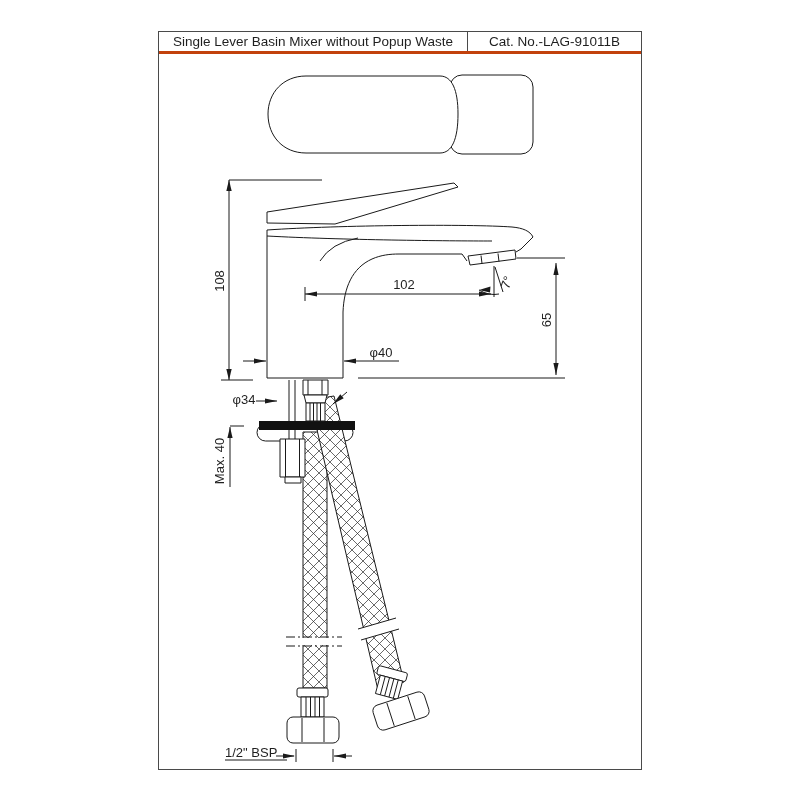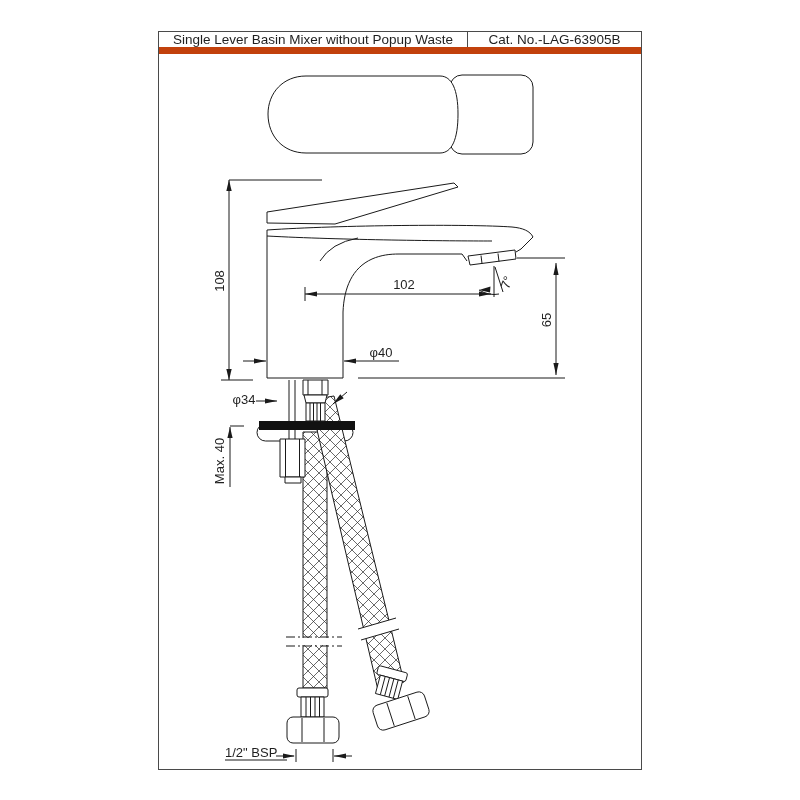--- a/index.html
+++ b/index.html
@@ -1,40 +1,40 @@
 <!DOCTYPE html>
 <html><head>
 <meta charset="utf-8">
 <style>
   html,body{margin:0;padding:0;background:#ffffff;}
   #page{position:relative;width:800px;height:800px;background:#ffffff;overflow:hidden;
         font-family:"Liberation Sans", sans-serif;}
   #frame{position:absolute;left:158px;top:31px;width:484px;height:739px;
          border:1px solid #4a4a4a;box-sizing:border-box;background:#ffffff;}
   #titlebar{position:absolute;left:0;top:0;width:100%;height:22px;display:flex;
-            border-bottom:7px solid #c2410c;box-sizing:border-box;}
+            border-bottom:3px solid #c2410c;box-sizing:border-box;}
   .cell{display:flex;align-items:center;justify-content:center;height:100%;
         font-size:13.5px;color:#1f1f1f;white-space:nowrap;}
   #title-cell{width:309px;border-right:1px solid #4a4a4a;box-sizing:border-box;}
   #catno-cell{flex:1;}
   #drawing-svg{position:absolute;left:0;top:22px;}
   svg line, svg path, svg rect, svg polygon, svg polyline{vector-effect:non-scaling-stroke;}
   .ink{stroke:#1a1a1a;stroke-width:1;fill:none;}
   .inkfill{stroke:#1a1a1a;stroke-width:1;fill:#ffffff;}
   .arrow{fill:#1a1a1a;stroke:none;}
   .dimtext{font-family:"Liberation Sans", sans-serif;font-size:13px;fill:#1f1f1f;}
 </style>
 </head>
 <body>
 
 <div id="page">
   <div id="frame">
     <div id="titlebar">
       <div class="cell" id="title-cell">Single Lever Basin Mixer without Popup Waste</div>
-      <div class="cell" id="catno-cell">Cat. No.-LAG-63905B</div>
+      <div class="cell" id="catno-cell">Cat. No.-LAG-91011B</div>
     </div>
 
     <svg id="drawing-svg" width="482" height="715" viewBox="159 54 482 715" xmlns="http://www.w3.org/2000/svg">
       <defs>
         <pattern id="hatch" width="11" height="11" patternUnits="userSpaceOnUse">
           <rect width="11" height="11" fill="#ffffff"></rect>
           <path d="M0,0 L11,11 M11,0 L0,11" stroke="#2a2a2a" stroke-width="0.7" fill="none"></path>
         </pattern>
       </defs>
 

